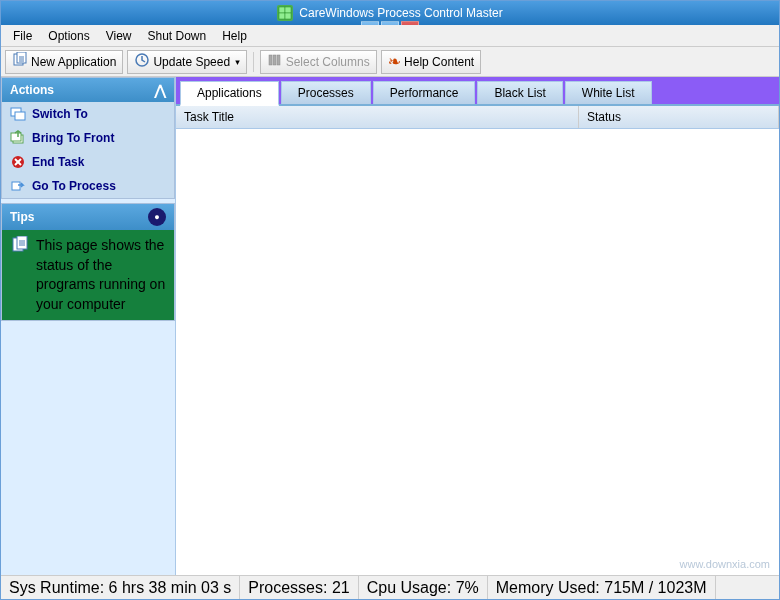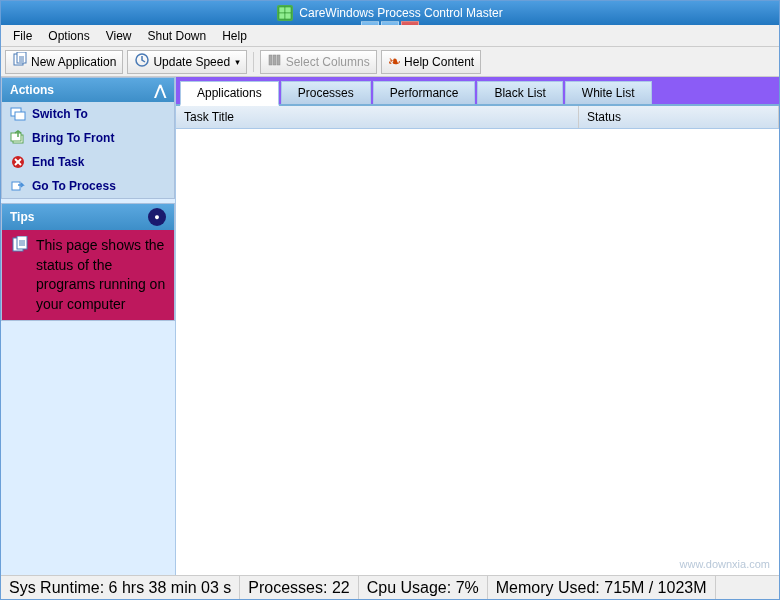--- a/index.html
+++ b/index.html
@@ -197,21 +197,21 @@
       height: 16px;
       display: flex;
       align-items: center;
       justify-content: center;
       font-size: 12px;
       flex-shrink: 0;
     }
 
     
     .tips-section {
-      background: #be185d;
+      background: #15803d;
       border: 1px solid #aac0dc;
     }
 
     .tips-header {
       background: linear-gradient(to bottom, #5ba8e0, #3d8ec8);
       color: white;
       padding: 4px 8px;
       display: flex;
       align-items: center;
       justify-content: space-between;
@@ -512,19 +512,19 @@
           <div class="table-col-header task-title">Task Title</div>
           <div class="table-col-header status">Status</div>
         </div>
 
       </div>
     </div>
   </div>
 
   <div class="status-bar">
     <div class="status-segment">Sys Runtime: 6 hrs 38 min 03 s</div>
-    <div class="status-segment">Processes: 22</div>
+    <div class="status-segment">Processes: 21</div>
     <div class="status-segment">Cpu Usage: 7%</div>
     <div class="status-segment">Memory Used: 715M / 1023M</div>
   </div>
 </div>
 
 <div class="watermark">www.downxia.com</div>
 
 </body></html>

